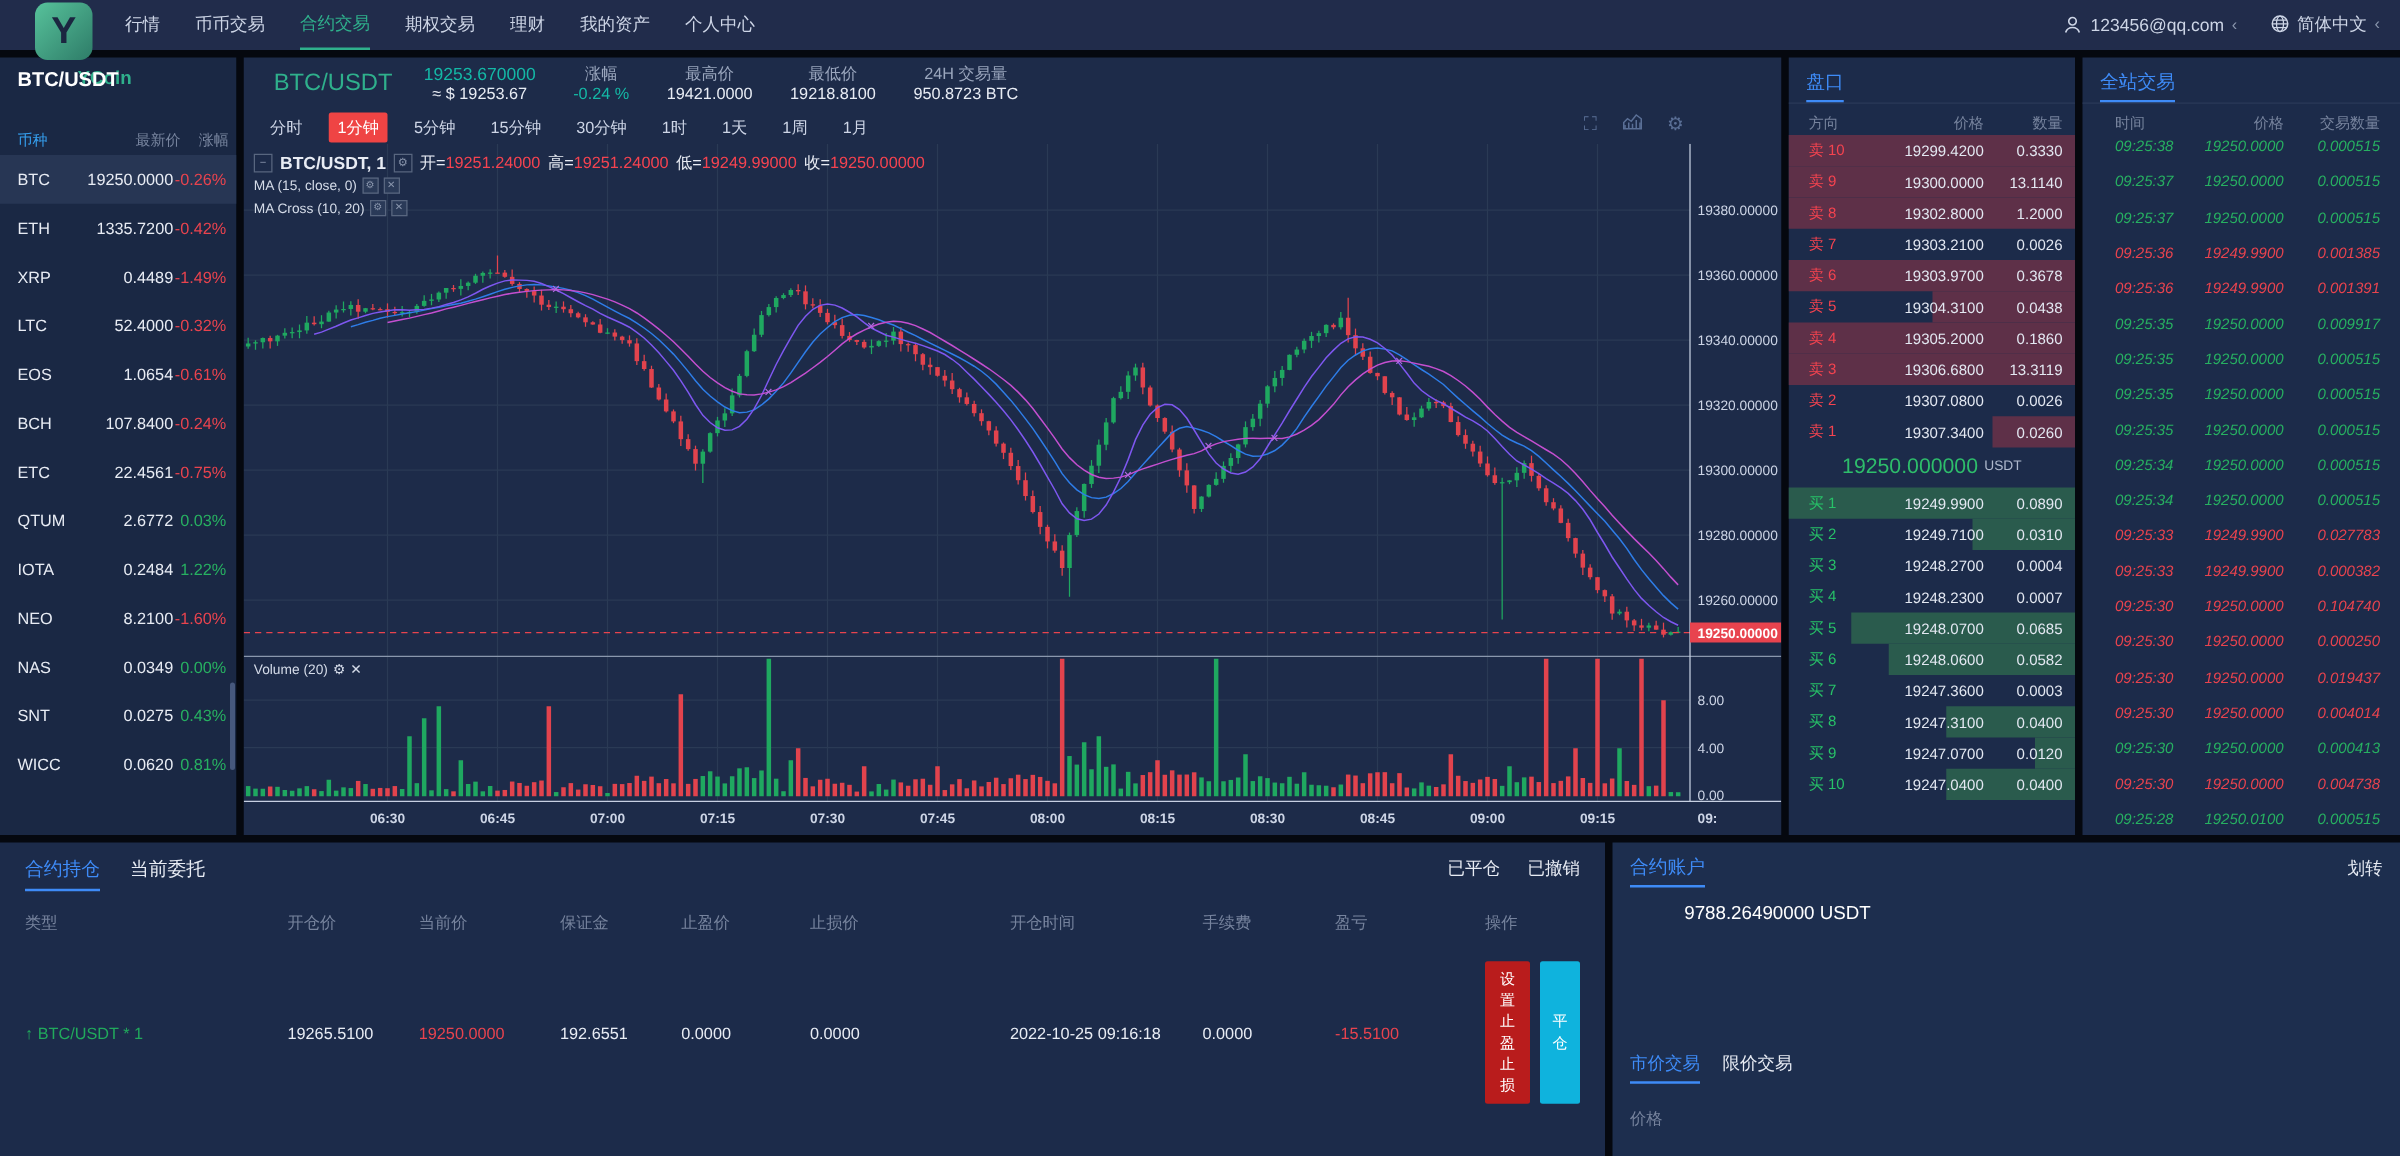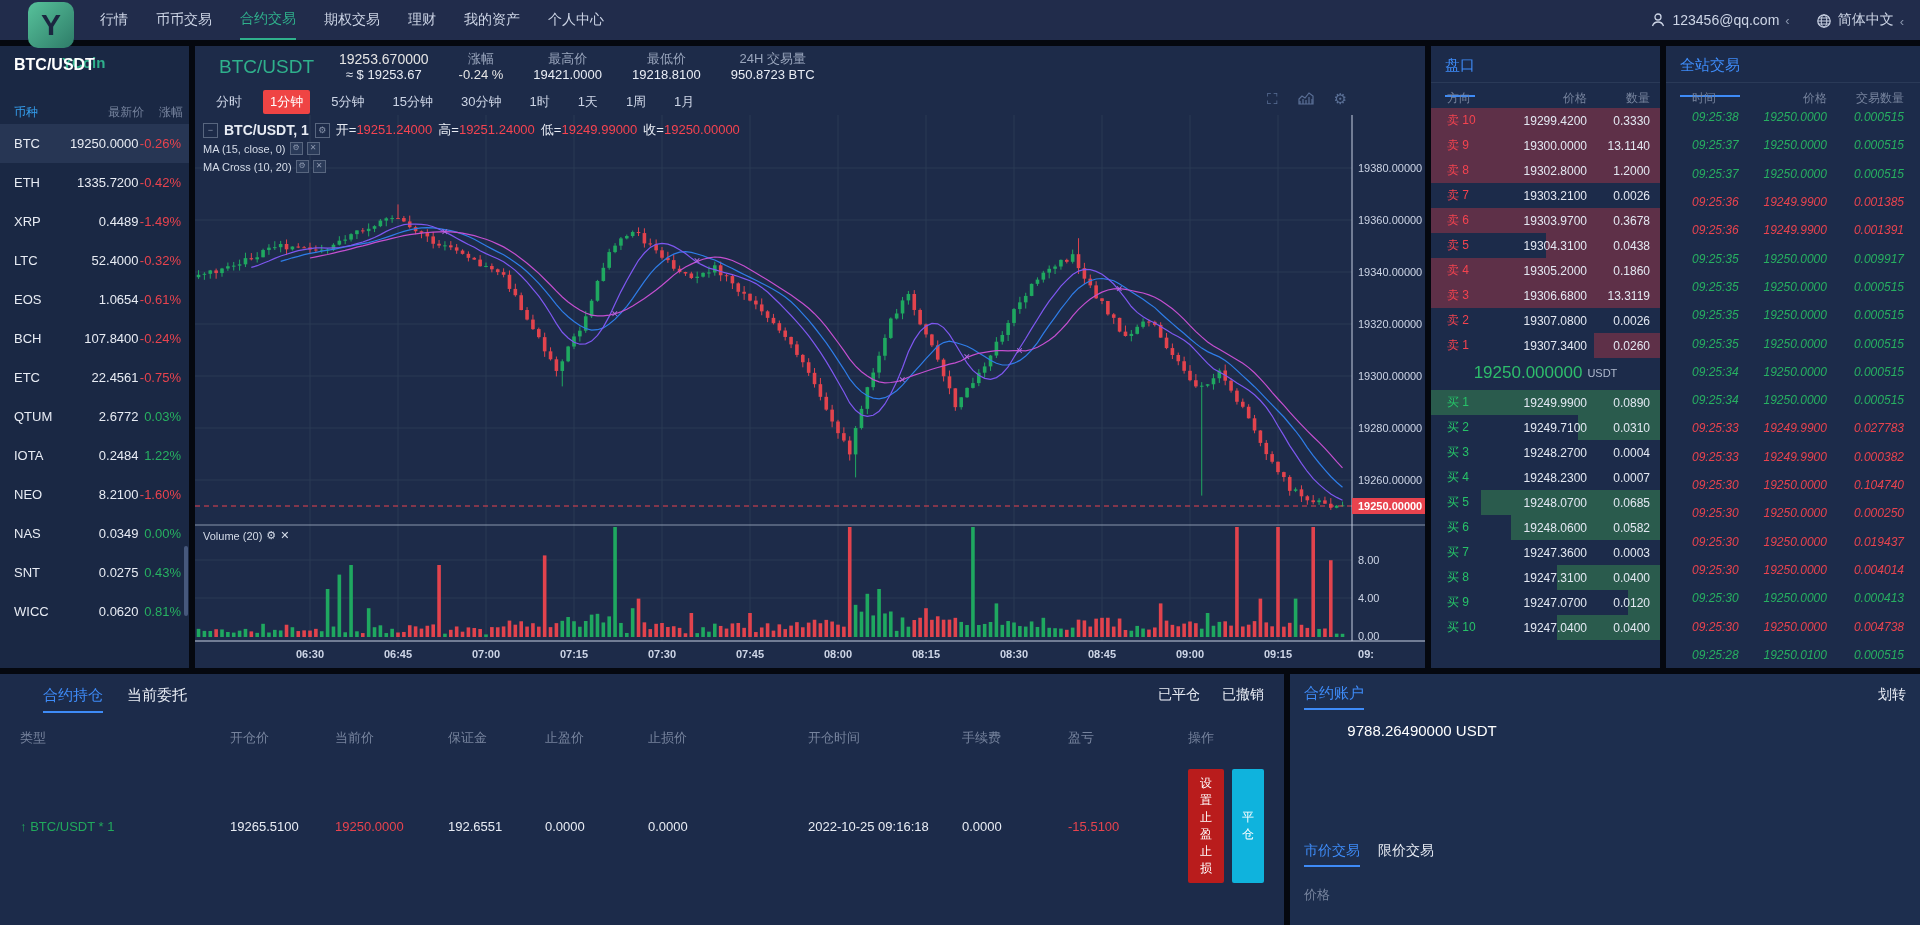--- a/index.html
+++ b/index.html
@@ -8,21 +8,21 @@
   
   #navbar{position:absolute;left:0;top:0;width:1920px;height:40px;background:#212c4b;z-index:5;}
   #logo{position:absolute;left:28px;top:2px;width:46px;height:46px;border-radius:10px;
         background:linear-gradient(135deg,#57c29b,#2e7c68);display:flex;align-items:center;justify-content:center;z-index:6;}
   #logo .y{font-size:30px;font-weight:bold;color:#1b2640;line-height:1;}
   #brand-word{position:absolute;left:62px;top:54px;color:#2fb08c;font-size:15px;font-weight:bold;z-index:1;}
   #nav-items{position:absolute;left:100px;top:0;height:40px;display:flex;align-items:center;gap:28px;}
   .nav-item{font-size:14px;color:#cdd5e6;cursor:pointer;height:40px;display:flex;align-items:center;box-sizing:border-box;}
   .nav-item.active{color:#2fb08c;border-bottom:2px solid #2fb08c;}
   #nav-right{position:absolute;right:16px;top:0;height:40px;display:flex;align-items:center;gap:26px;color:#cdd5e6;font-size:14px;}
-  .nav-chip{display:flex;align-items:flex-end;gap:6px;}
+  .nav-chip{display:flex;align-items:flex-start;gap:6px;}
   .chev{color:#8a96ad;font-size:13px;}
   .mini-ico{width:16px;height:16px;display:inline-block;}
   
   #coin-panel{left:0;top:46px;width:189px;height:622px;background:#1a2844;}
   #coin-title{position:absolute;left:14px;top:10px;font-size:16px;font-weight:bold;color:#fff;z-index:2;}
   #coin-head{position:absolute;left:0;top:58px;width:189px;display:flex;font-size:12px;color:#76839d;}
   #coin-head span:nth-child(1){width:60px;padding-left:14px;color:#35a0f0;}
   #coin-head span:nth-child(2){width:75px;text-align:right;}
   #coin-head span:nth-child(3){width:40px;text-align:right;padding-right:6px;margin-left:auto;}
   #coin-rows{position:absolute;left:0;top:78px;width:189px;}
@@ -33,37 +33,37 @@
   .coin-row .chg{width:46px;text-align:right;padding-right:8px;margin-left:auto;}
   .up{color:#27b061;} .down{color:#e8434e;}
   #coin-scroll{position:absolute;right:1px;top:500px;width:4px;height:70px;background:#46587c;border-radius:2px;}
   
   #chart-panel{left:195px;top:46px;width:1230px;height:622px;background:#1d2b49;}
   #ticker{position:absolute;left:0;top:0;width:1230px;height:42px;display:flex;align-items:center;}
   #ticker-pair{font-size:19px;color:#2fb08c;margin-left:24px;width:120px;}
   .tk{margin-right:30px;text-align:center;}
   .tk .a{font-size:13px;color:#9aa6bd;line-height:16px;}
   .tk .b{font-size:13px;color:#e8ecf4;line-height:16px;}
-  .tk .red{color:#e5e5e5;} .tk .big-red{font-size:14px;}
+  .tk .red{color:#14b8a6;} .tk .big-red{font-size:14px;}
   #tf-row{position:absolute;left:0;top:42px;width:1230px;height:27px;display:flex;align-items:center;}
   .tf{font-size:13px;color:#cdd5e6;margin-left:14px;padding:3px 7px;cursor:pointer;border-radius:2px;}
   .tf.active{background:#ef4444;color:#fff;}
   #chart-icons{position:absolute;right:78px;top:44px;display:flex;gap:20px;align-items:center;z-index:3;}
   .cicon{color:#5a6f96;font-size:15px;cursor:pointer;}
   #chart-area{position:absolute;left:0;top:69px;width:1230px;height:553px;}
   #chart-legend{position:absolute;left:8px;top:6px;z-index:2;font-size:13px;color:#e8ecf4;display:flex;align-items:center;gap:6px;}
   #chart-legend .box{width:13px;height:13px;border:1px solid #58667f;color:#8a96ad;font-size:9px;line-height:12px;text-align:center;}
   #chart-legend b{font-size:14px;}
   .ohlc-lab{color:#e8ecf4;} .ohlc-val{color:#f54350;}
   .ma-row{position:absolute;left:8px;z-index:2;font-size:11px;color:#d4dbe8;display:flex;gap:4px;align-items:center;}
   .ma-row .sq{width:11px;height:11px;border:1px solid #58667f;color:#8a96ad;font-size:8px;line-height:10px;text-align:center;background:#2a3a58;}
   #vol-legend{position:absolute;left:8px;top:414px;z-index:2;font-size:11px;color:#d4dbe8;display:flex;gap:4px;align-items:center;}
   
   #ob-panel{left:1431px;top:46px;width:229px;height:622px;}
-  .sec-title{position:absolute;left:14px;top:10px;font-size:15px;color:#3e8bf7;padding-bottom:20px;border-bottom:2px solid #3e8bf7;}
+  .sec-title{position:absolute;left:14px;top:10px;font-size:15px;color:#3e8bf7;padding-bottom:5px;border-bottom:2px solid #3e8bf7;}
   .sec-rule{position:absolute;left:0;top:36px;width:100%;border-bottom:1px solid #2a3a58;}
   #ob-head{position:absolute;left:0;top:44px;width:229px;display:flex;font-size:12px;color:#76839d;}
   #ob-head span:nth-child(1){padding-left:16px;width:60px;}
   #ob-head span:nth-child(2){width:80px;text-align:right;}
   #ob-head span:nth-child(3){width:60px;text-align:right;margin-left:auto;padding-right:10px;}
   #asks,#bids{position:absolute;left:0;width:229px;}
   #asks{top:62px;} #bids{top:344px;}
   .ob-row{position:relative;height:25px;display:flex;align-items:center;font-size:12px;cursor:pointer;}
   .ob-depth{position:absolute;right:0;top:0;height:100%;}
   .ask .ob-depth{background:#5e3048;} .bid .ob-depth{background:#2a5b4d;}
@@ -81,21 +81,21 @@
   #tr-head span:nth-child(1){padding-left:26px;width:70px;}
   #tr-head span:nth-child(2){width:70px;text-align:right;}
   #tr-head span:nth-child(3){width:80px;text-align:right;margin-left:auto;padding-right:16px;}
   #tr-rows{position:absolute;left:0;top:64px;width:254px;height:552px;display:flex;flex-direction:column;justify-content:space-between;font-style:italic;}
   .tr-row{display:flex;font-size:12px;align-items:center;}
   .tr-row span:nth-child(1){padding-left:26px;width:70px;}
   .tr-row span:nth-child(2){width:70px;text-align:right;}
   .tr-row span:nth-child(3){width:80px;text-align:right;margin-left:auto;padding-right:16px;}
   
   #pos-panel{left:0;top:674px;width:1284px;height:251px;}
-  #pos-tabs{position:absolute;left:20px;top:12px;display:flex;gap:24px;font-size:15px;margin-left:23px;}
+  #pos-tabs{position:absolute;left:20px;top:12px;display:flex;gap:24px;font-size:15px;}
   .pos-tab{color:#e8ecf4;cursor:pointer;padding-bottom:6px;}
   .pos-tab.active{color:#3e8bf7;border-bottom:2px solid #3e8bf7;}
   #pos-actions{position:absolute;right:20px;top:12px;display:flex;gap:22px;font-size:14px;color:#e8ecf4;}
   #pos-actions span{cursor:pointer;}
   .pos-grid{position:absolute;left:0;width:1284px;display:grid;
     grid-template-columns:210px 105px 113px 97px 103px 160px 154px 106px 120px 1fr;
     padding-left:20px;box-sizing:border-box;align-items:center;}
   #pos-head{top:55px;font-size:13px;color:#76839d;}
   #pos-row{top:95px;height:42px;font-size:13px;color:#e8ecf4;}
   #pos-type{color:#21a95c;}

